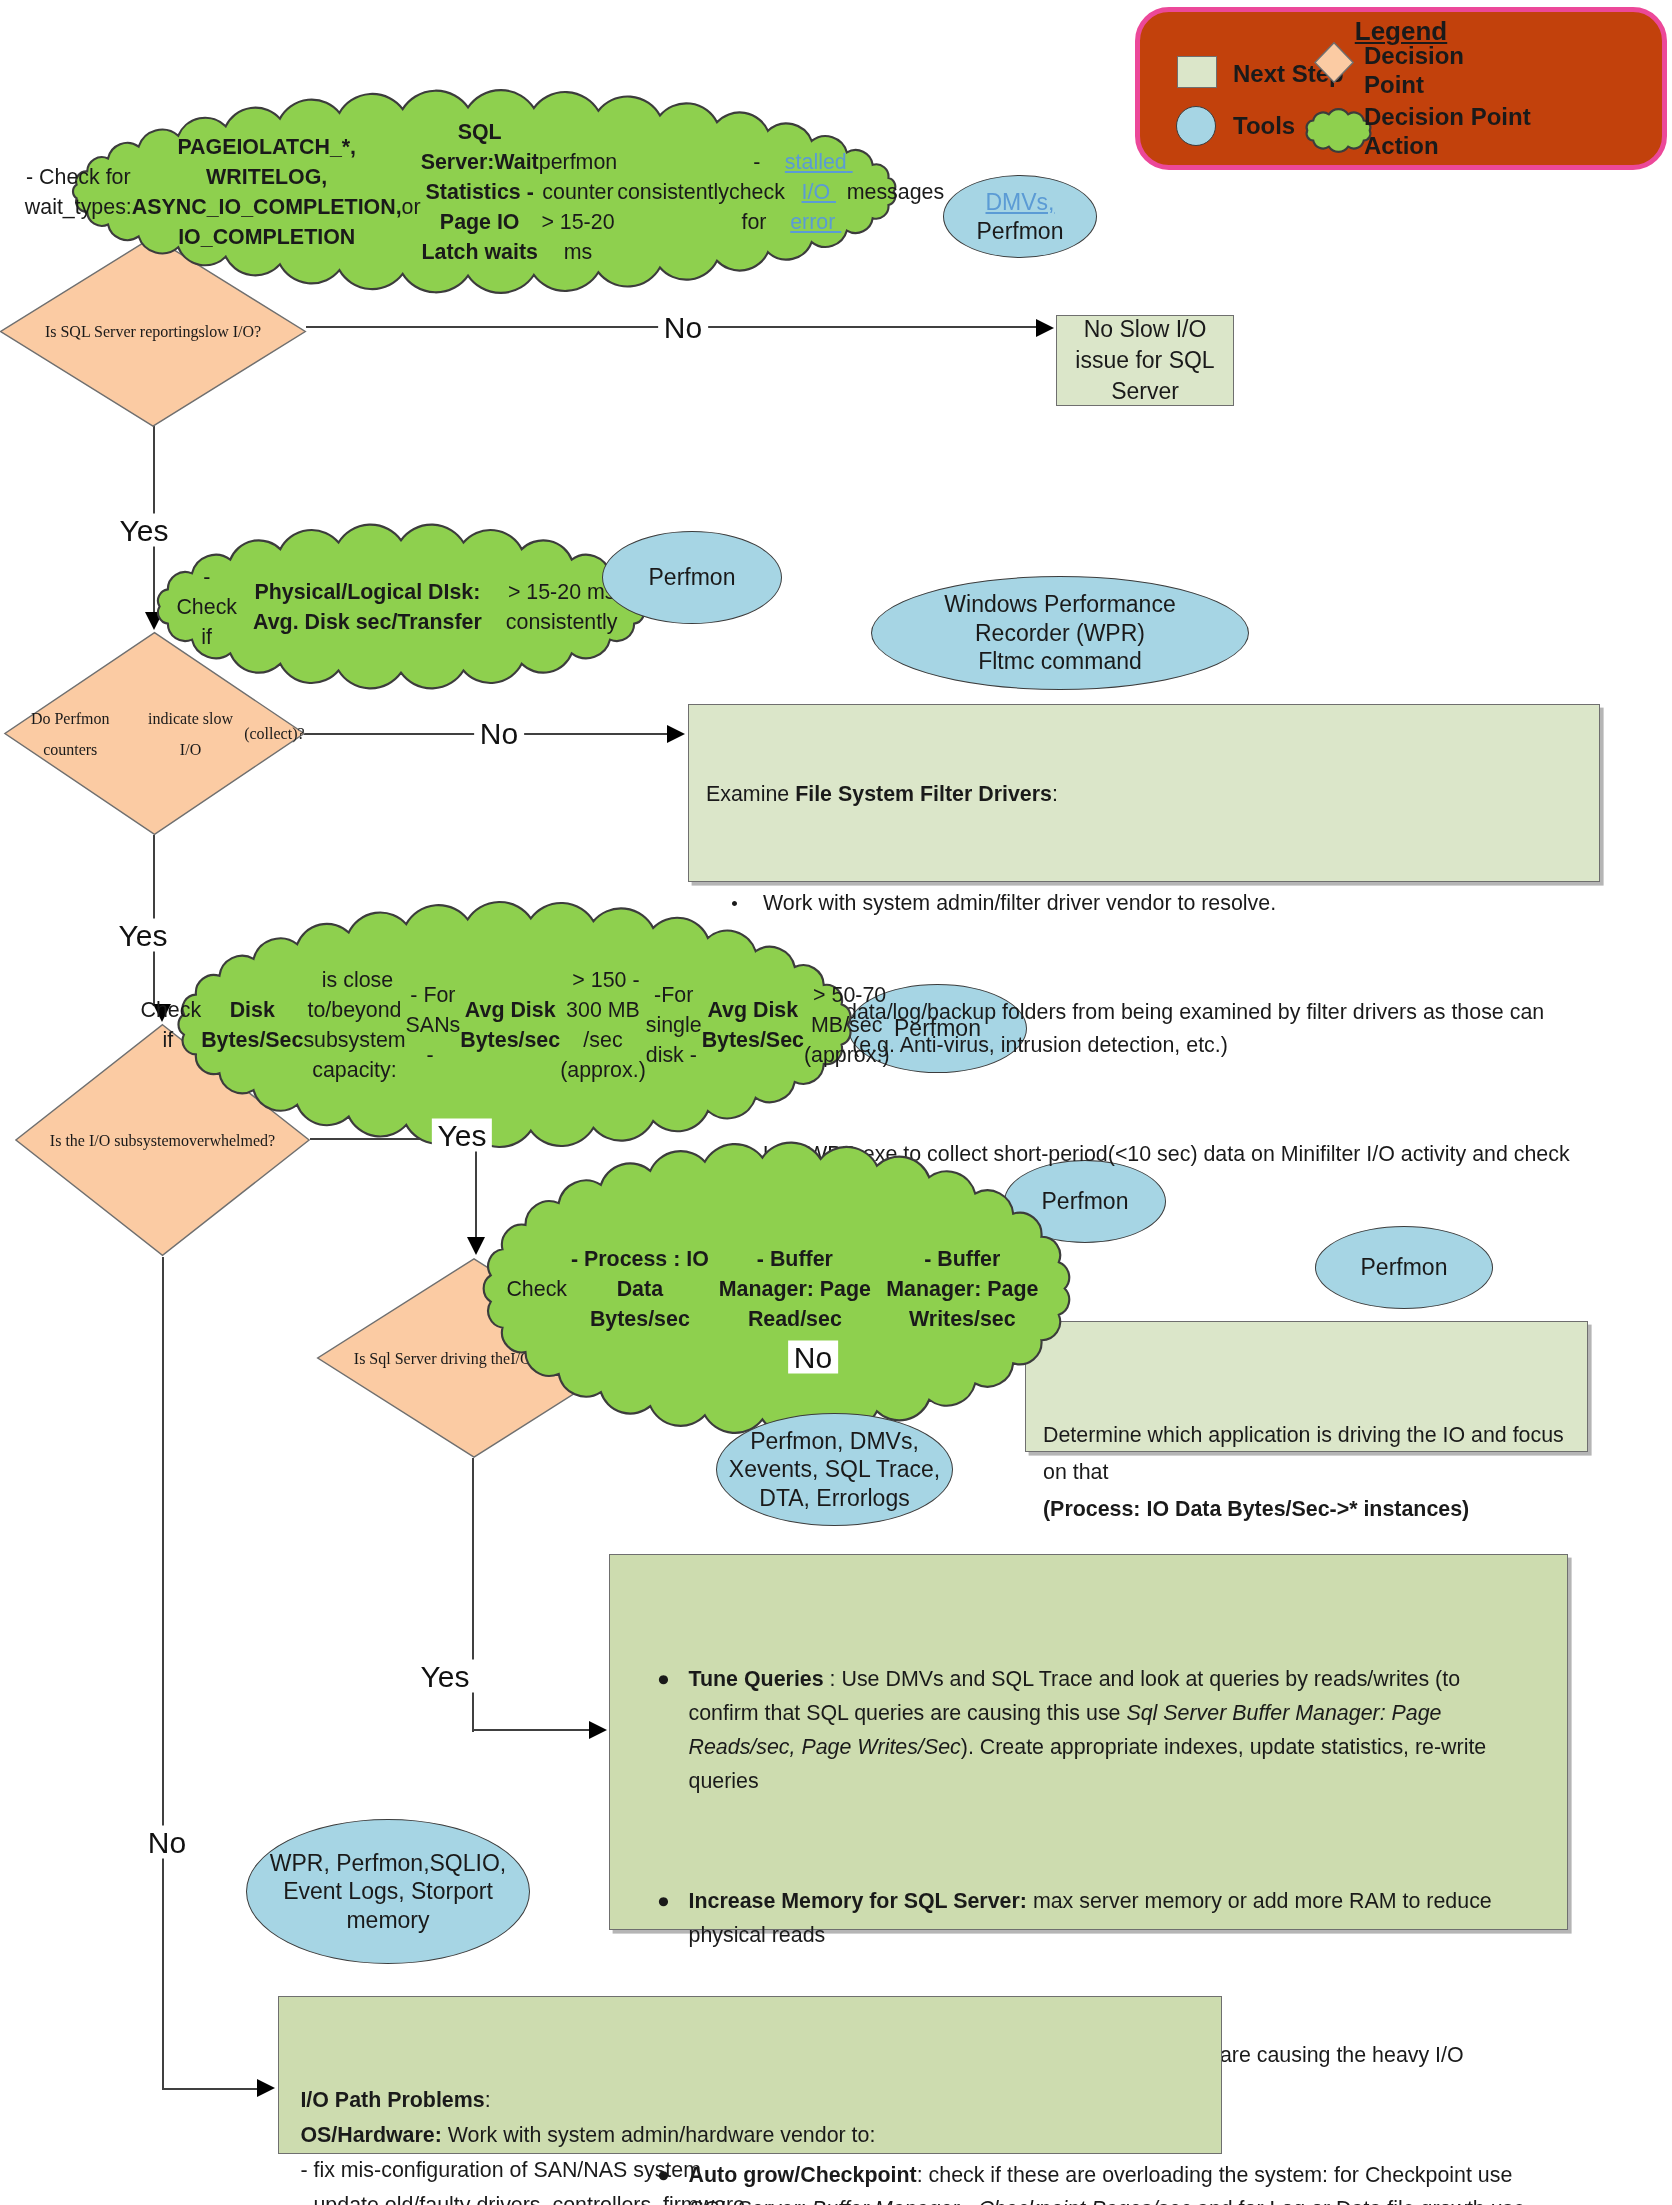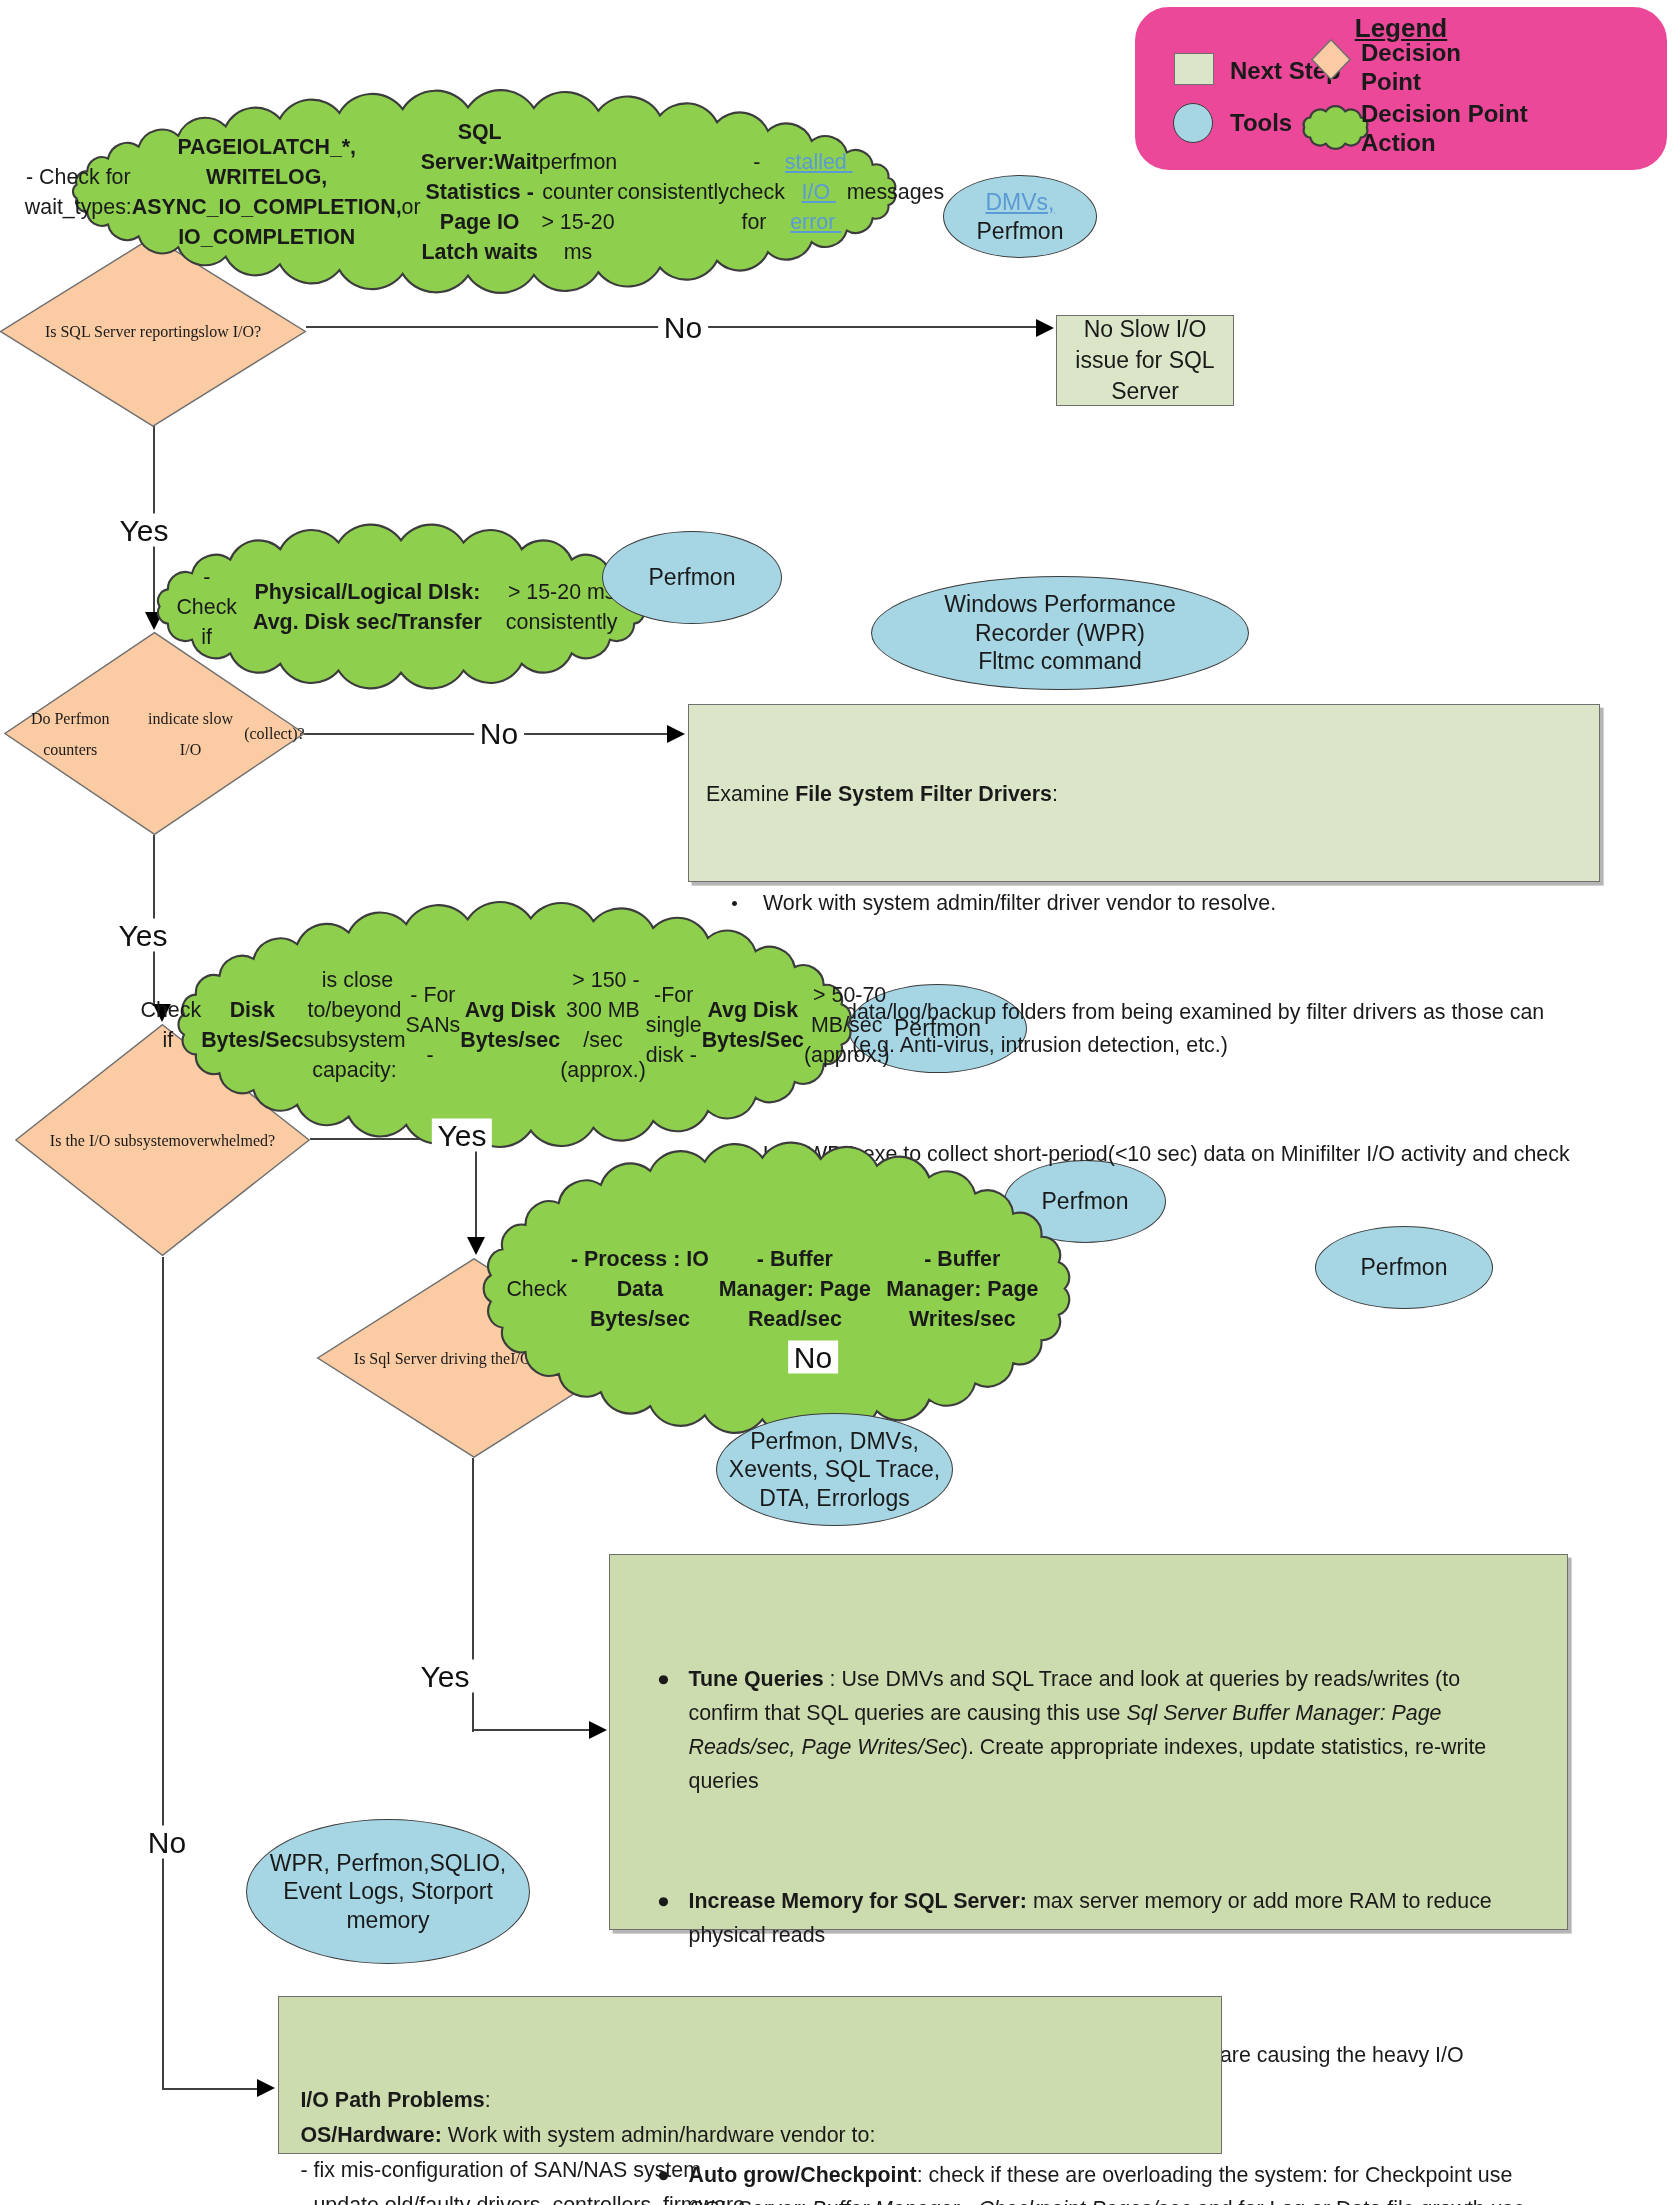--- a/index.html
+++ b/index.html
@@ -42,22 +42,22 @@
   .run-n{}
   .run-b{font-weight:bold;}
   .run-i{font-style:italic;}
   .run-l{color:var(--link,#5b9bd5);text-decoration:underline;cursor:pointer;}
 
   
   .lbl{position:absolute;z-index:5;background:#fff;padding:0 5.7px;font-size:30px;line-height:33px;
        transform:translate(-50%,-50%);color:#111;}
 
   
-  .legend{position:absolute;left:1135px;top:7.1px;width:532px;height:163px;border:2px solid #ec4899;
-          border-radius:34px;background:#ec4899;z-index:6;box-sizing:border-box;}
+  .legend{position:absolute;left:1135px;top:7.1px;width:532px;height:163px;border:5px solid #ec4899;
+          border-radius:34px;background:#c2410c;z-index:6;box-sizing:border-box;}
   .legend-title{position:absolute;left:0;right:0;top:4.3px;text-align:center;font-size:26px;font-weight:bold;text-decoration:underline;}
   .lg-label{position:absolute;font-size:24px;font-weight:bold;line-height:28.5px;white-space:pre-wrap;}
   .lg-rect{position:absolute;left:37px;top:44px;width:38px;height:30px;background:var(--box-fill,#dbe6c9);border:1.4px solid #6f6f6f;}
   .lg-circle{position:absolute;left:36px;top:94px;width:38px;height:38px;border-radius:50%;
              background:var(--tool-fill,#a6d5e4);border:1.4px solid var(--shape-stroke,#3c3c3c);}
   .lg-dia{position:absolute;left:174px;top:30px;width:40px;height:41px;}
   .lg-cloud{position:absolute;left:163px;top:97px;width:71px;height:43px;}
 </style>
 </head>
 <body>
@@ -163,20 +163,23 @@
     <div><span class="run-n">No Slow I/O</span><br><span class="run-n">issue for SQL</span><br><span class="run-n">Server</span></div>
   </div>
 
   <div class="box shadow" style="left:688px;top:704px;width:912px;height:178px;padding:7.1px 17px;">
     <div><span class="run-n">Examine </span><span class="run-b">File System Filter Drivers</span><span class="run-n">:</span></div>
     <div class="brow"><span class="bdot">•</span><div class="btxt"><span class="run-n">Work with system admin/filter driver vendor to resolve.</span></div></div>
     <div class="brow"><span class="bdot">•</span><div class="btxt"><span class="run-n">Exclude data/log/backup folders from being examined by filter drivers as those can slow I/O. (e.g. Anti-virus, intrusion detection, etc.)</span></div></div>
     <div class="brow"><span class="bdot">•</span><div class="btxt"><span class="run-n">Use WPR.exe to collect short-period(&lt;10 sec) data on Minifilter I/O activity and check for delays</span></div></div>
   </div>
 
+  <div class="box shadow" style="left:1025px;top:1321px;width:563px;height:131px;padding:21.4px 17px;line-height:37px;">
+    <div><span class="run-n">Determine which application is driving the IO and focus on that</span><br><span class="run-b">(Process: IO Data Bytes/Sec-&gt;* instances)</span></div>
+  </div>
 
   <div class="box dark shadow" style="left:609px;top:1554px;width:959px;height:376px;padding:21.4px 28.5px;">
     <div class="brow"><span class="bdot">●</span><div class="btxt"><span class="run-b">Tune Queries</span><span class="run-n"> : Use DMVs and SQL Trace and look at queries by reads/writes (to   confirm that SQL queries are causing this use </span><span class="run-i">Sql Server Buffer Manager: Page Reads/sec, Page Writes/Sec</span><span class="run-n">). Create appropriate indexes, update statistics, re-write queries</span></div></div>
     <div class="brow"><span class="bdot">●</span><div class="btxt"><span class="run-b">Increase Memory for SQL Server:</span><span class="run-n"> max server memory or add more RAM to reduce physical reads</span></div></div>
     <div class="brow"><span class="bdot">●</span><div class="btxt"><span class="run-b">Stagger backups/change Backup volume</span><span class="run-n">: if backups are causing the heavy I/O</span></div></div>
     <div class="brow"><span class="bdot">●</span><div class="btxt"><span class="run-b">Auto grow/Checkpoint</span><span class="run-n">: check if these are overloading the system: for Checkpoint use </span><span class="run-i">SQL Server: Buffer Manager - Checkpoint Pages/sec</span><span class="run-n"> and for Log or Data file growth use </span></div></div>
   </div>
 
   <div class="box dark" style="left:278px;top:1996px;width:944px;height:158px;padding:15.7px 21.4px;line-height:35px;">
     <div><span class="run-b">I/O Path Problems</span><span class="run-n">:</span><br><span class="run-b">OS/Hardware:</span><span class="run-n"> Work with system admin/hardware vendor to:</span><br><span class="run-n">- fix mis-configuration of SAN/NAS system</span><br><span class="run-n">- update old/faulty drivers, controllers, firmware</span><br><br></div>

